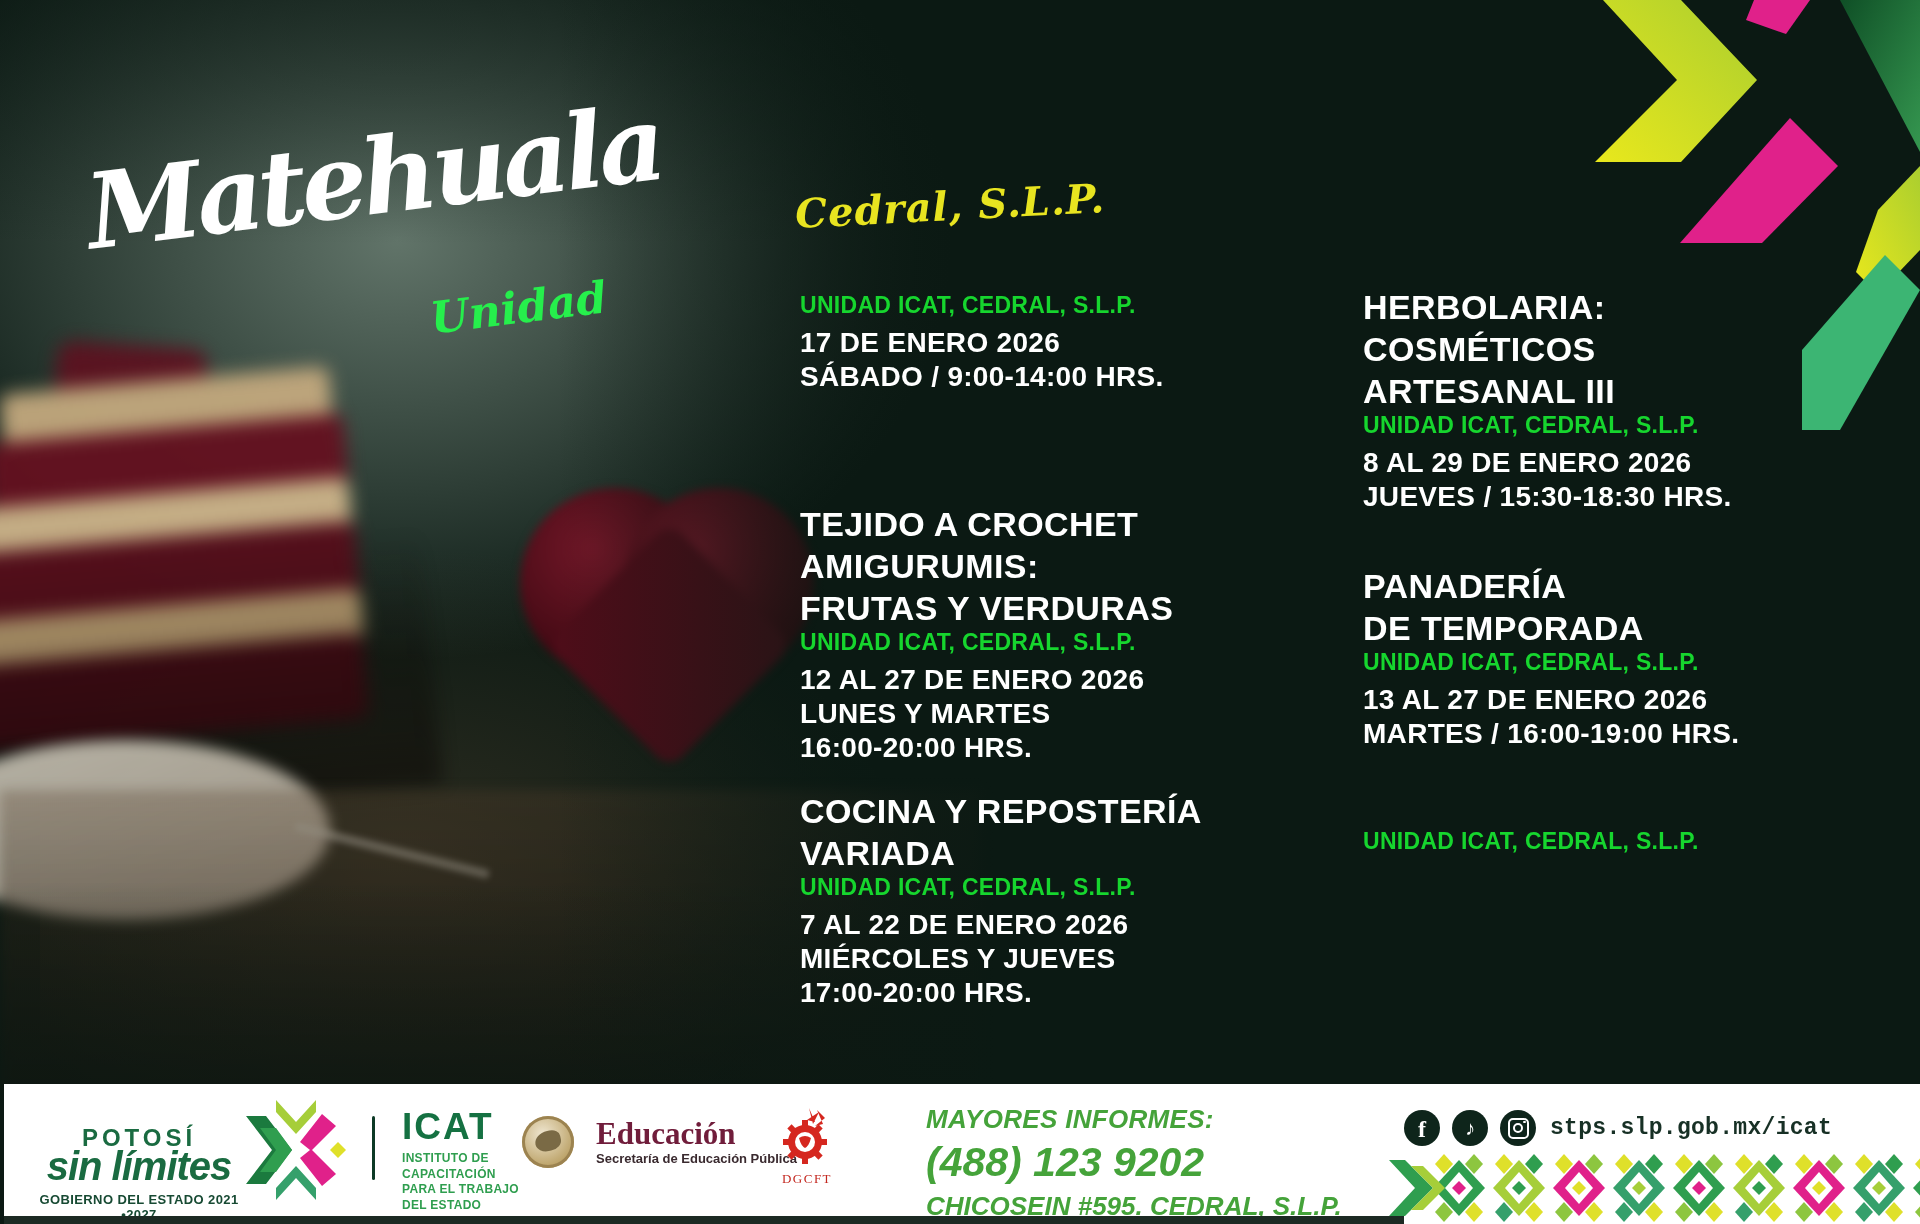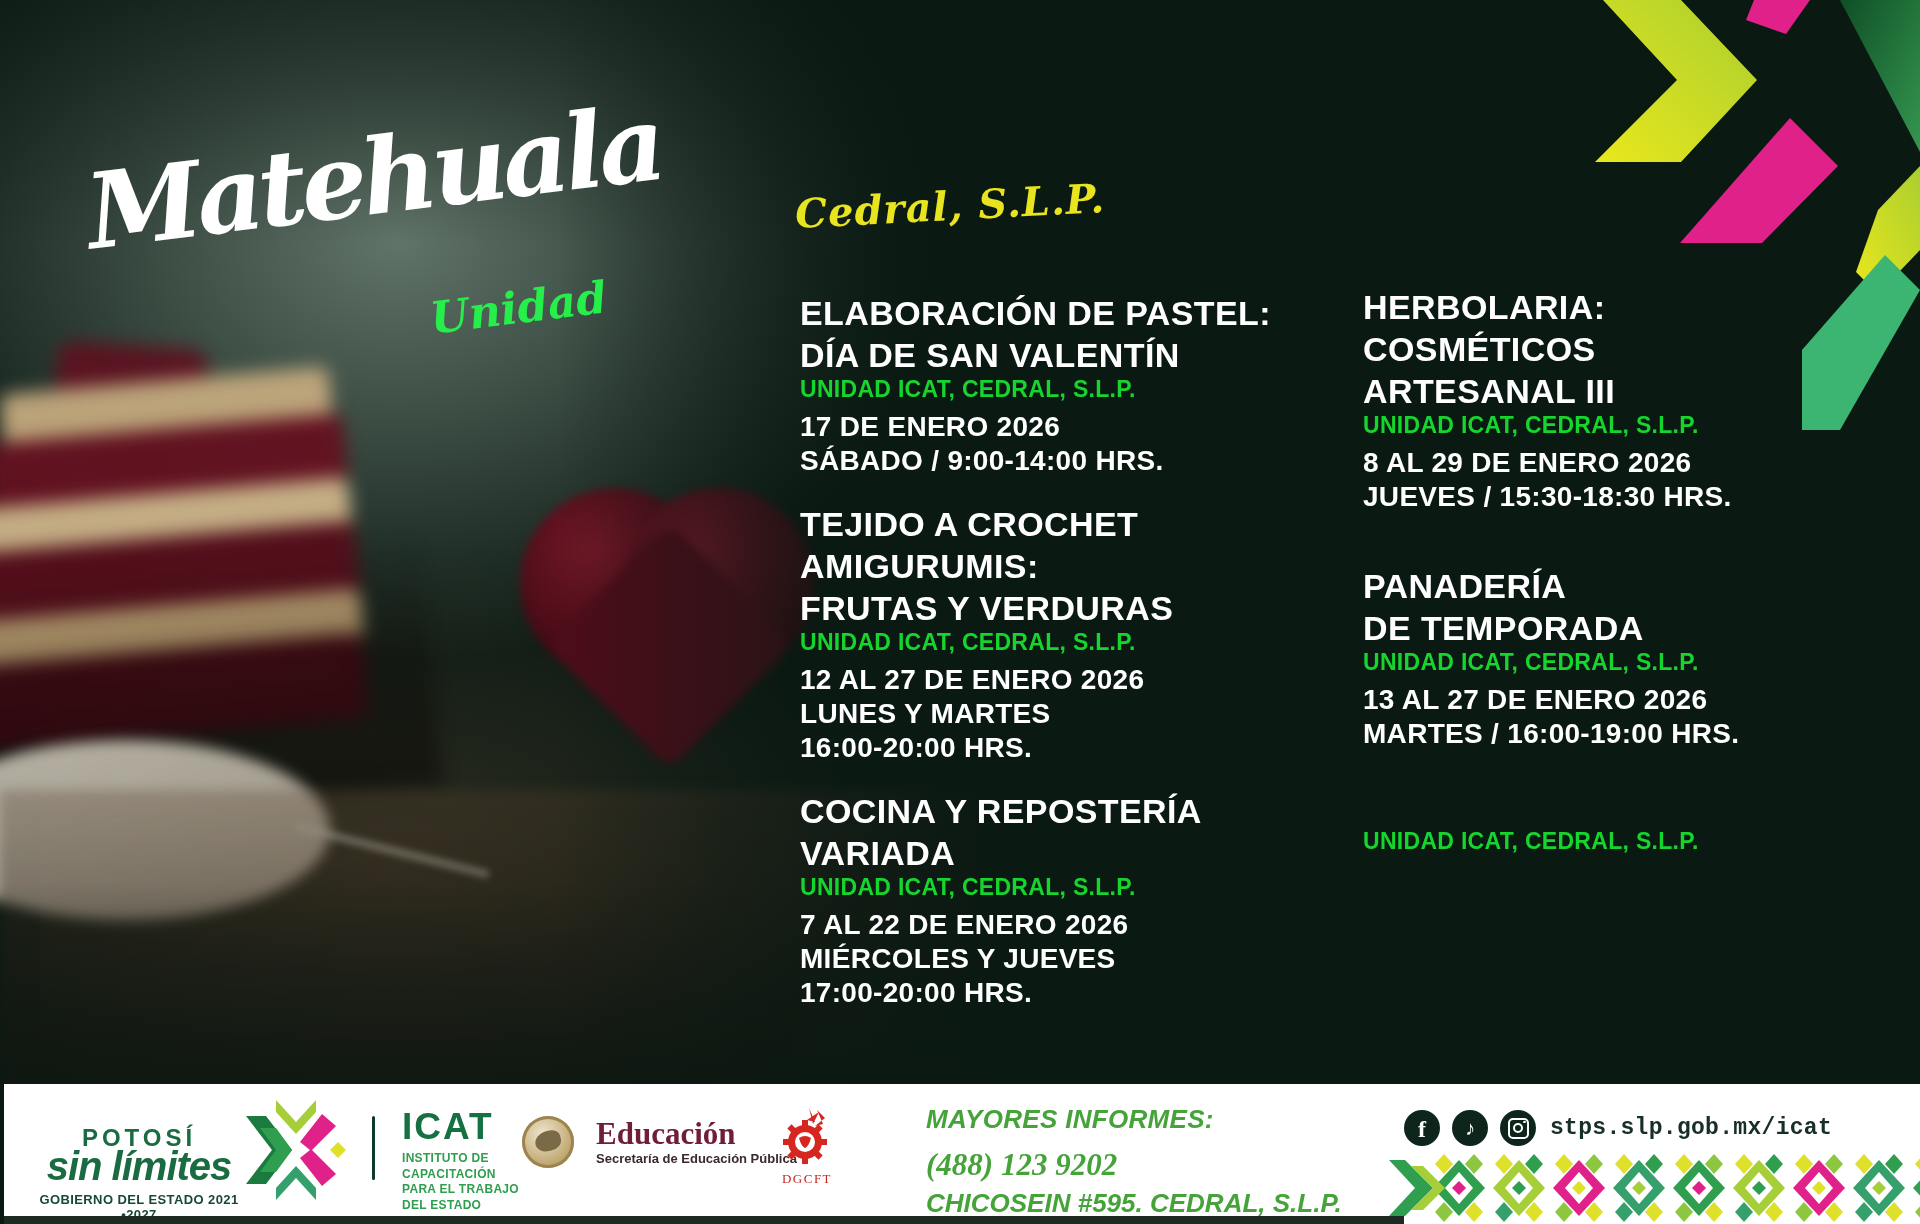--- a/index.html
+++ b/index.html
@@ -71,21 +71,21 @@
         background:radial-gradient(circle at 40% 35%, #efe6d0, #b79c5e 78%);
         box-shadow:inset 0 0 0 3px #9c8350;position:relative;}
   .emblem .bird{position:absolute;left:13px;top:15px;width:26px;height:20px;background:#7a6a45;
         border-radius:60% 40% 50% 50%;transform:rotate(-12deg);}
   .edu-name{font-family:"Liberation Serif",serif;font-size:31px;font-weight:700;color:#701d3b;line-height:1;}
   .edu-sub{font-size:13px;font-weight:700;color:#3a2a2f;margin-top:2px;}
   .dgcftblk{left:772px;top:24px;width:62px;text-align:center;}
   .dgcft-label{font-family:"Liberation Serif",serif;font-size:13px;color:#c3261e;letter-spacing:1.5px;margin-top:1px;}
   .informes{left:922px;top:20px;color:#45a33a;font-style:italic;font-weight:800;}
   .inf-heading{font-size:26px;letter-spacing:.3px;}
-  .inf-phone{font-size:31px;margin-top:12px;font-family:Liberation Serif, serif;}
+  .inf-phone{font-size:41px;margin-top:4px;}
   .inf-address{font-size:26px;margin-top:5px;}
   .socialrow{left:1400px;top:26px;display:flex;align-items:center;gap:12px;}
   .scircle{width:36px;height:36px;border-radius:50%;background:#0e251b;color:#fff;
         display:flex;align-items:center;justify-content:center;}
   .fb-glyph{font-family:"Liberation Serif",serif;font-weight:700;font-size:24px;margin-top:3px;}
   .tk-glyph{font-size:20px;font-weight:700;}
   .ig-box{width:17px;height:17px;border:2px solid #fff;border-radius:5px;position:relative;}
   .ig-box::before{content:"";position:absolute;left:3.5px;top:3.5px;width:6px;height:6px;border:2px solid #fff;border-radius:50%;}
   .ig-box::after{content:"";position:absolute;right:1px;top:1px;width:2.5px;height:2.5px;background:#fff;border-radius:50%;}
   .siteurl{margin-left:2px;font-size:23px;font-weight:800;color:#173025;letter-spacing:.3px;font-family:Liberation Mono, monospace;}
@@ -136,22 +136,20 @@
     <polygon points="140,243 222,243 298,166 250,118" fill="#e0218a"></polygon>
     <polygon points="338,210 380,166 380,250 338,294 316,272" fill="url(#limeG)"></polygon>
     <polygon points="262,430 262,350 345,255 380,290 300,430" fill="#3cb573"></polygon>
   </svg>
 
   <div class="abs title-script">Matehuala</div>
   <div class="abs unidad-script">Unidad</div>
   <div class="abs cedral-script">Cedral, S.L.P.</div>
 
   <div class="abs course" style="left:800px;top:292px;">
-    <div class="course-title">ELABORACIÓN DE PASTEL:
-DÍA DE SAN VALENTÍN</div>
     <div class="course-venue">UNIDAD ICAT, CEDRAL, S.L.P.</div>
     <div class="course-schedule">17 DE ENERO 2026
 SÁBADO / 9:00-14:00 HRS.</div>
   </div>
   <div class="abs course" style="left:800px;top:503px;">
     <div class="course-title">TEJIDO A CROCHET
 AMIGURUMIS:
 FRUTAS Y VERDURAS</div>
     <div class="course-venue">UNIDAD ICAT, CEDRAL, S.L.P.</div>
     <div class="course-schedule">12 AL 27 DE ENERO 2026

